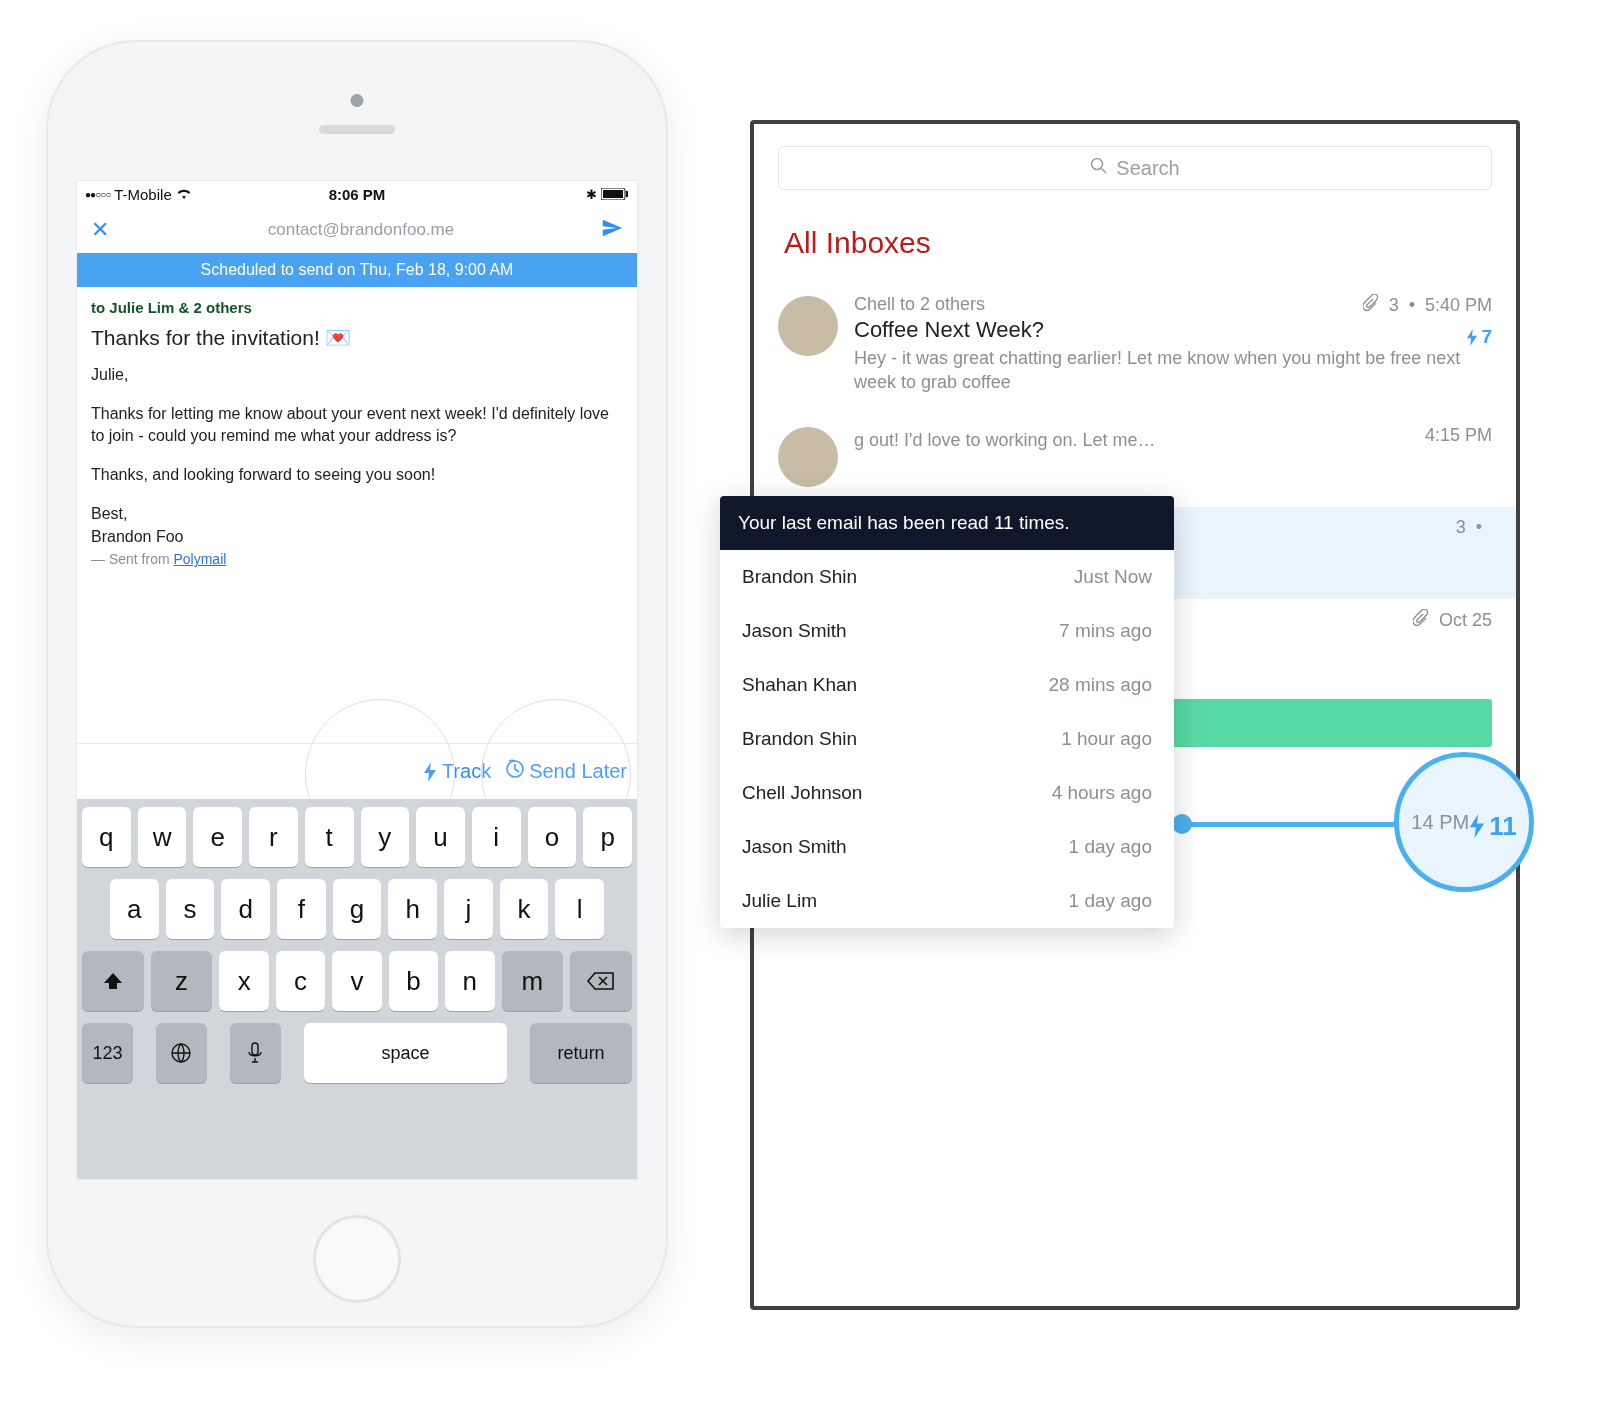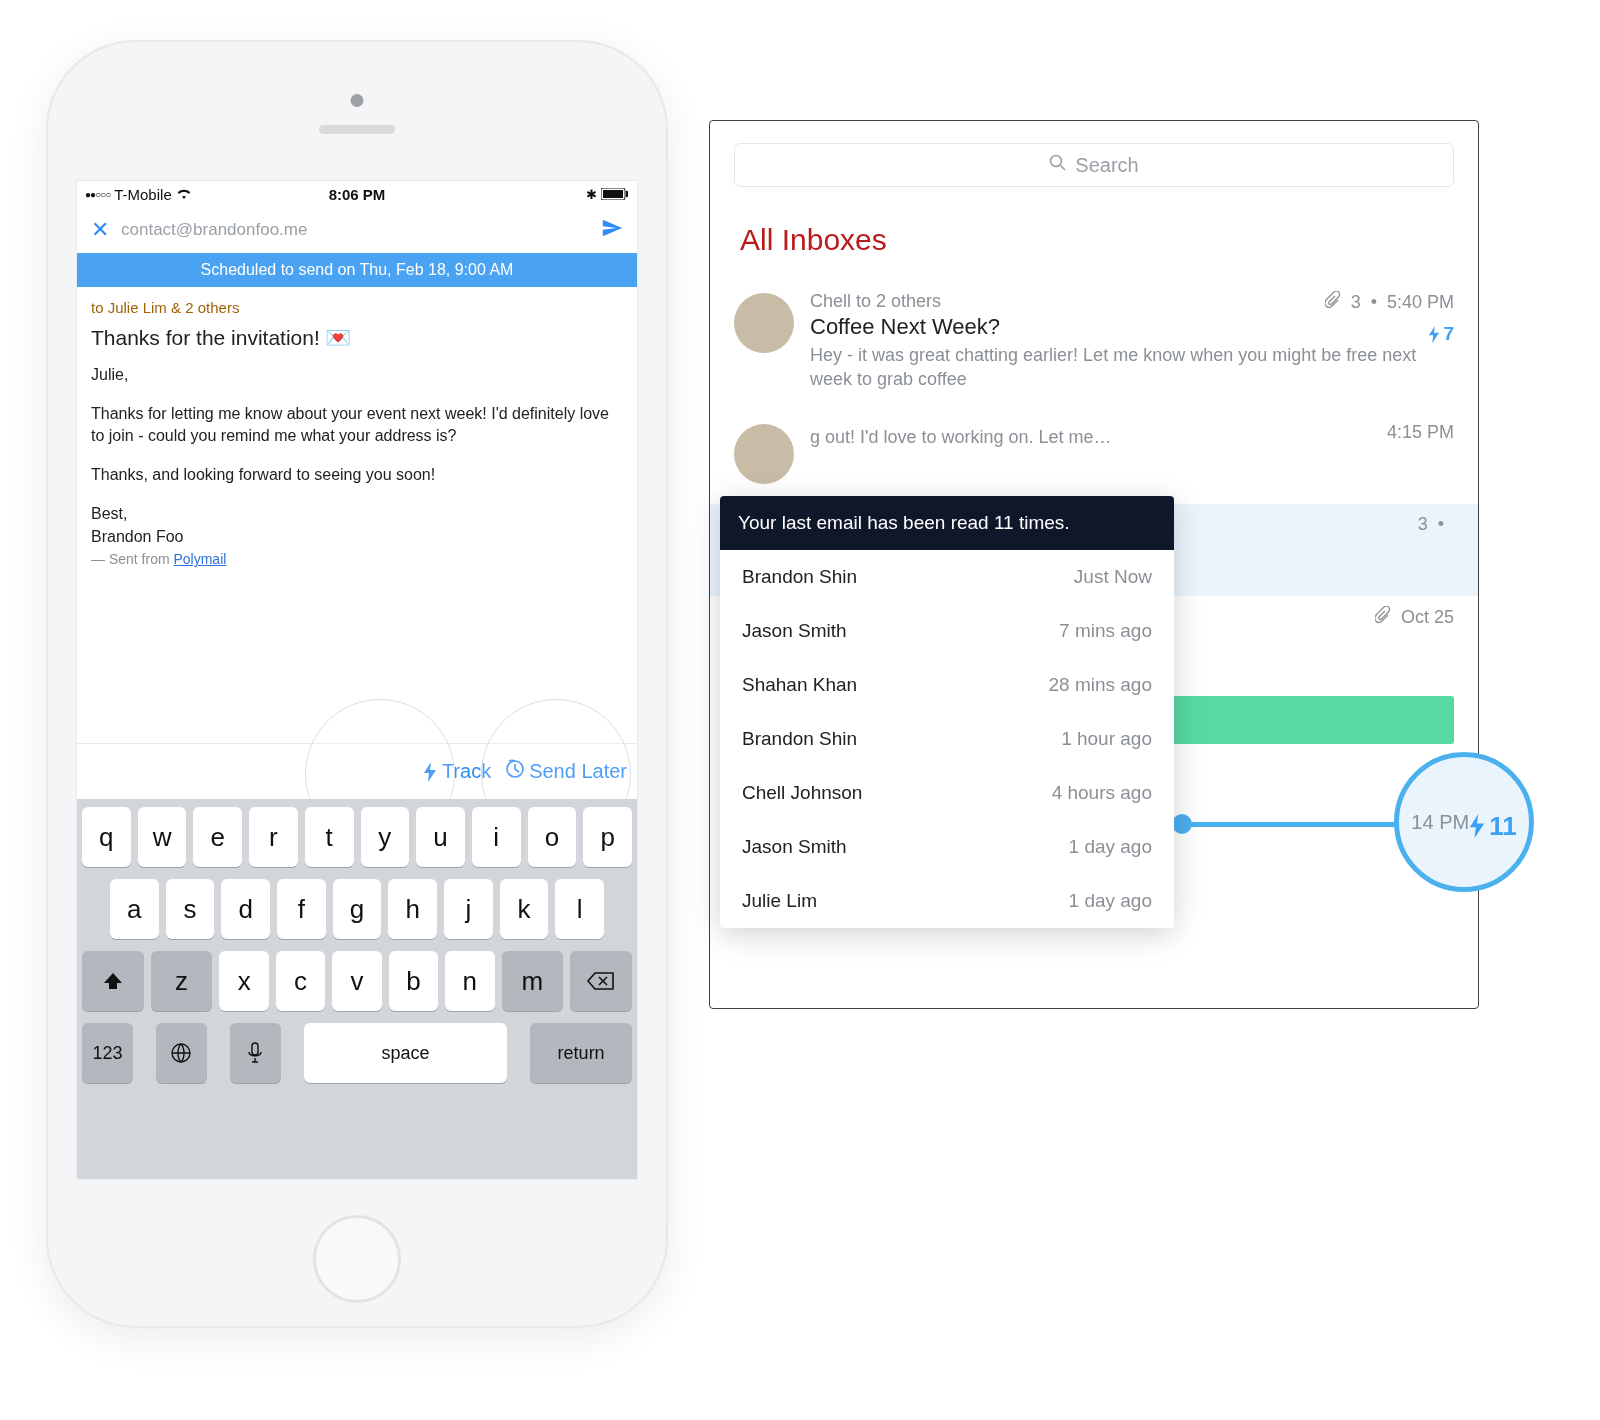--- a/index.html
+++ b/index.html
@@ -68,30 +68,30 @@
 
 
 .compose-hdr {
   height: 46px;
   display: flex;
   align-items: center;
   padding: 0 14px;
   background: #fff;
 }
 .compose-hdr .x { color:#2f8df6; font-size:22px; font-weight:300; width:30px;}
-.compose-hdr .addr { flex:1; text-align:left; color:#9aa0a6; font-size:17px;}
+.compose-hdr .addr { flex:1; text-align:center; color:#9aa0a6; font-size:17px;}
 .compose-hdr .send { color:#2f8df6; }
 .blue-banner {
   background:#4aa2f2;
   color:#fff;
   text-align:center;
   font-size:16px;
   padding:8px 6px;
 }
-.to-line { font-size:15px; color:#a16207; padding:12px 14px 4px; }
+.to-line { font-size:15px; color:#14532d; padding:12px 14px 4px;font-weight:bold; }
 .subject-line { font-size:21px; color:#222; padding:6px 14px 14px; }
 .compose-body { font-size:16px; color:#222; line-height:1.42; padding:0 14px; }
 .compose-body p { margin-bottom:16px; }
 .sig-from { color:#8b9096; font-size:14px; }
 .sig-link { color:#2f73d9; text-decoration:underline; }
 
 .track-row {
   position:absolute;
   bottom: 380px;
   right:0;
@@ -144,25 +144,25 @@
 .kbd-row.r3 .key:last-child { background:#b3b8be; flex:1.25;}
 .kbd-row.r4 .space { flex:4; }
 .kbd-row.r4 .key { font-size:18px; }
 .kbd-row.r4 { gap:23px;align-items:flex-end; }
 .kbd-row.r4 .ret { flex:2; }
 
 
 .inbox-panel {
   position:absolute;
   top: 120px;
-  left: 709px;
+  left: 750px;
   width: 770px;
-  height: 889px;
+  height: 1190px;
   background:#fff;
-  border:1px solid #404040;
+  border:4px solid #404040;
   border-radius:4px;
   overflow:hidden;
   font-size:20px;
 }
 .search-bar {
   margin:22px 24px 12px;
   background:#fff;
   border:1px solid #e4e7ea;
   border-radius:6px;
   height:44px;

